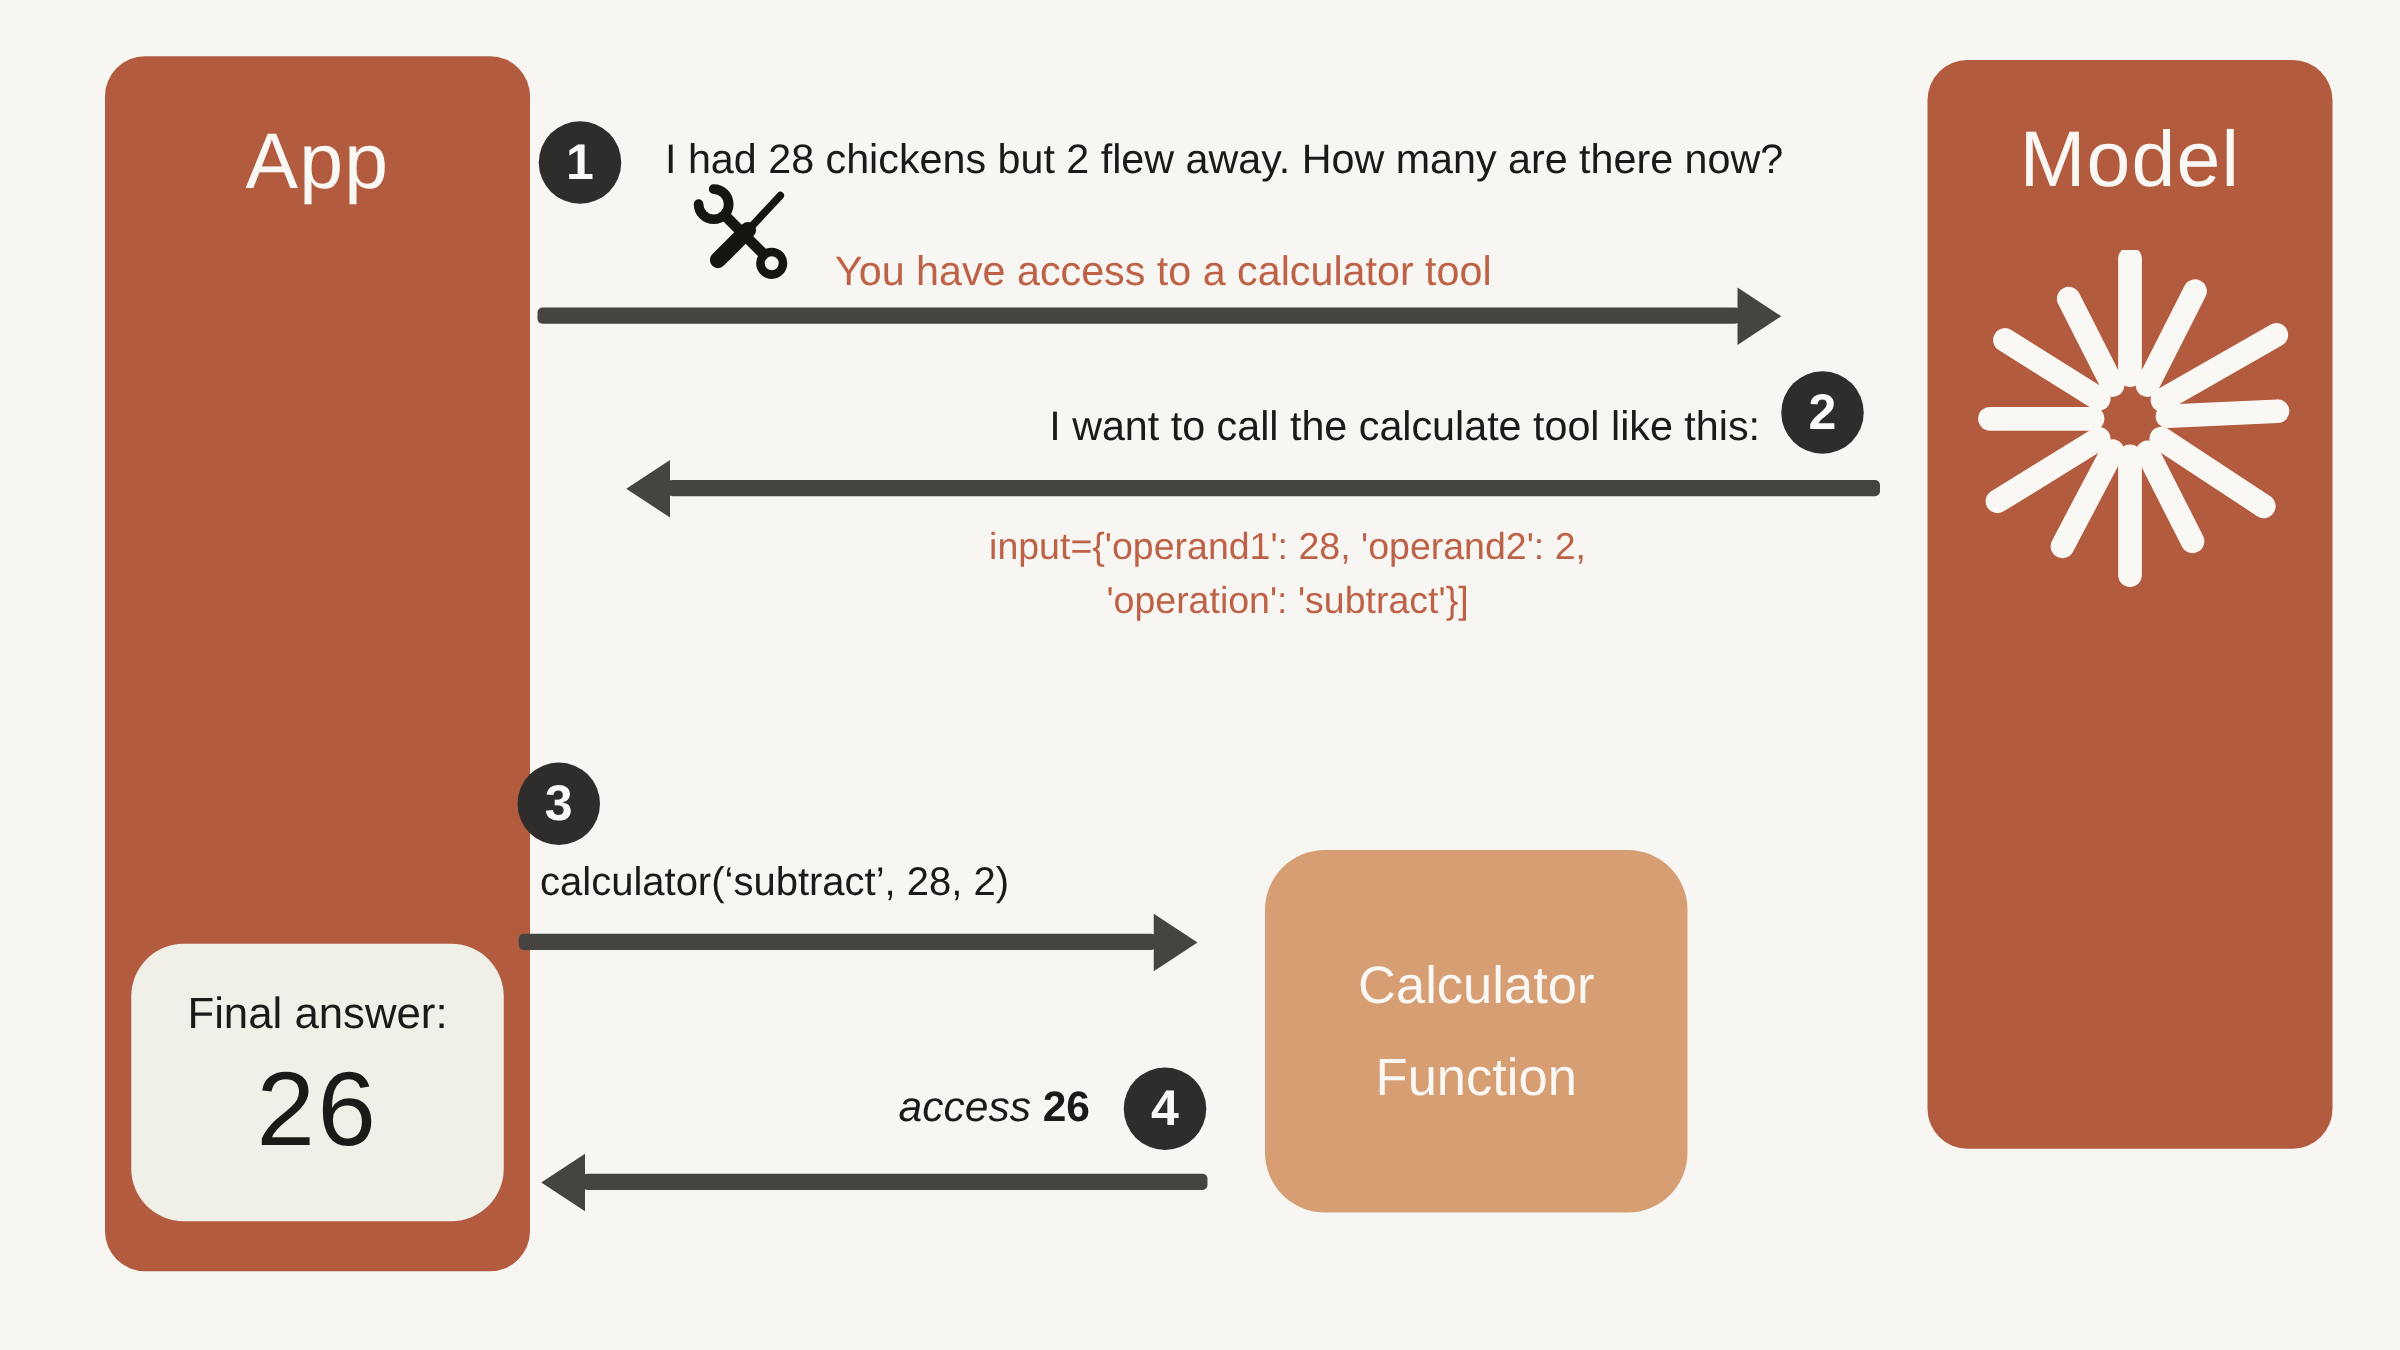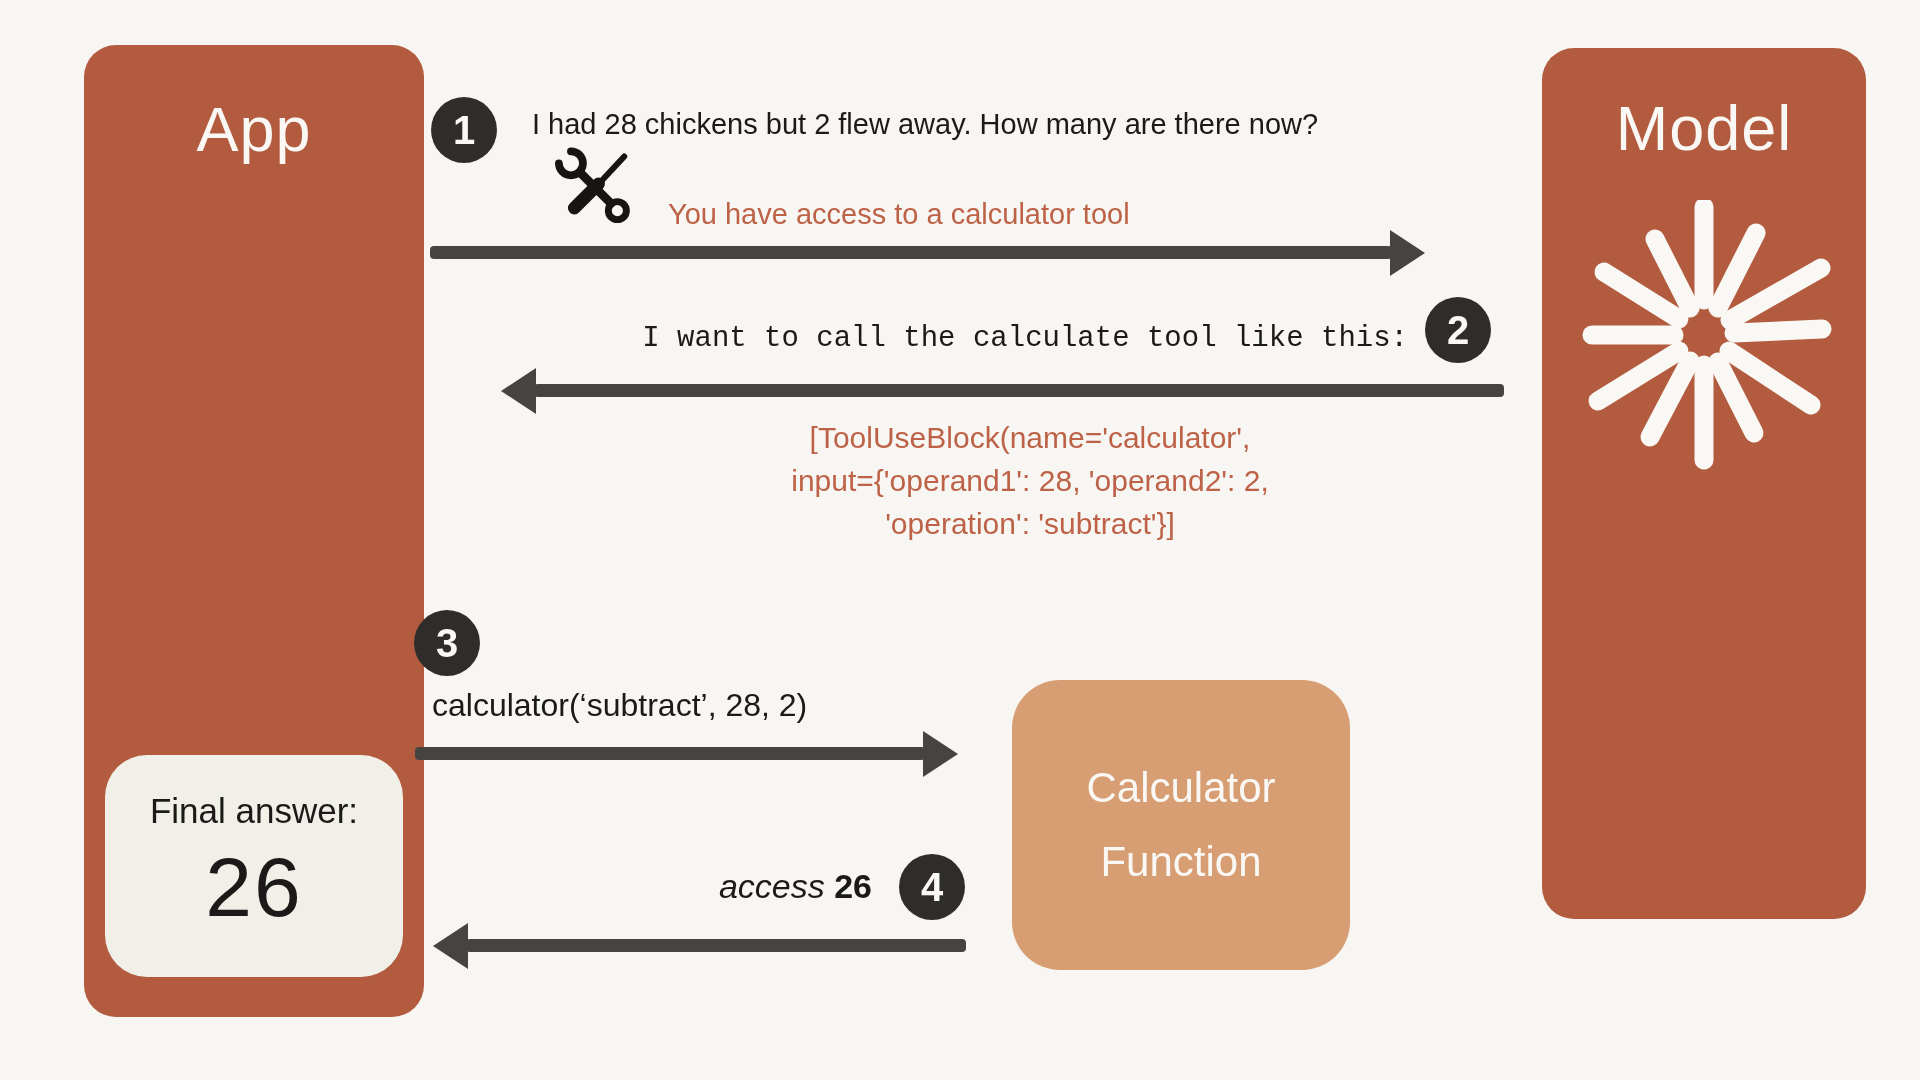--- a/index.html
+++ b/index.html
@@ -49,24 +49,24 @@
     background:var(--badge); color:#fbf9f6;
     display:flex; align-items:center; justify-content:center;
     font-size:40px; font-weight:700;
   }
   .badge-1 { left:431px;  top:97px; }
   .badge-2 { left:1425px; top:297px; }
   .badge-3 { left:414px;  top:610px; }
   .badge-4 { left:899px;  top:854px; }
 
   
-  .msg { position:absolute; font-size:29px; white-space:nowrap; }
+  .msg { position:absolute; font-size:33px; white-space:nowrap; }
   .msg-1 { left:532px; top:108px; }
   .note-1 { left:668px; top:179px; color:var(--accent_text);margin-top:19px; }
-  .msg-2 { right:512px; top:322px;font-family:Liberation Mono, monospace; }
+  .msg-2 { right:512px; top:322px; }
   .code-block {
     position:absolute; left:700px; top:416px; width:660px;
     text-align:center; color:var(--accent_text); font-size:30px; line-height:43px;
   }
   .msg-3 { left:432px; top:687px; font-size:32px; }
   .msg-4 { right:1048px; top:867px; font-size:34px; }
   .msg-4 .it { font-style:italic; }
   .msg-4 .bd { font-weight:700; }
 
   
@@ -143,21 +143,20 @@
   </div>
   <div class="msg note-1">You have access to a calculator tool</div>
   <div class="arrow right arrow-1"></div>
 
   <div class="msg msg-2">I want to call the calculate tool like this:</div>
   <div class="badge badge-2">
     <span>2</span>
   </div>
   <div class="arrow left arrow-2"></div>
   <div class="code-block">
-    <div>[ToolUseBlock(name='calculator',</div>
     <div>input={'operand1': 28, 'operand2': 2,</div>
     <div>'operation': 'subtract'}]</div>
   </div>
 
   <div class="badge badge-3">
     <span>3</span>
   </div>
   <div class="msg msg-3">calculator(‘subtract’, 28, 2)</div>
   <div class="arrow right arrow-3"></div>
 

